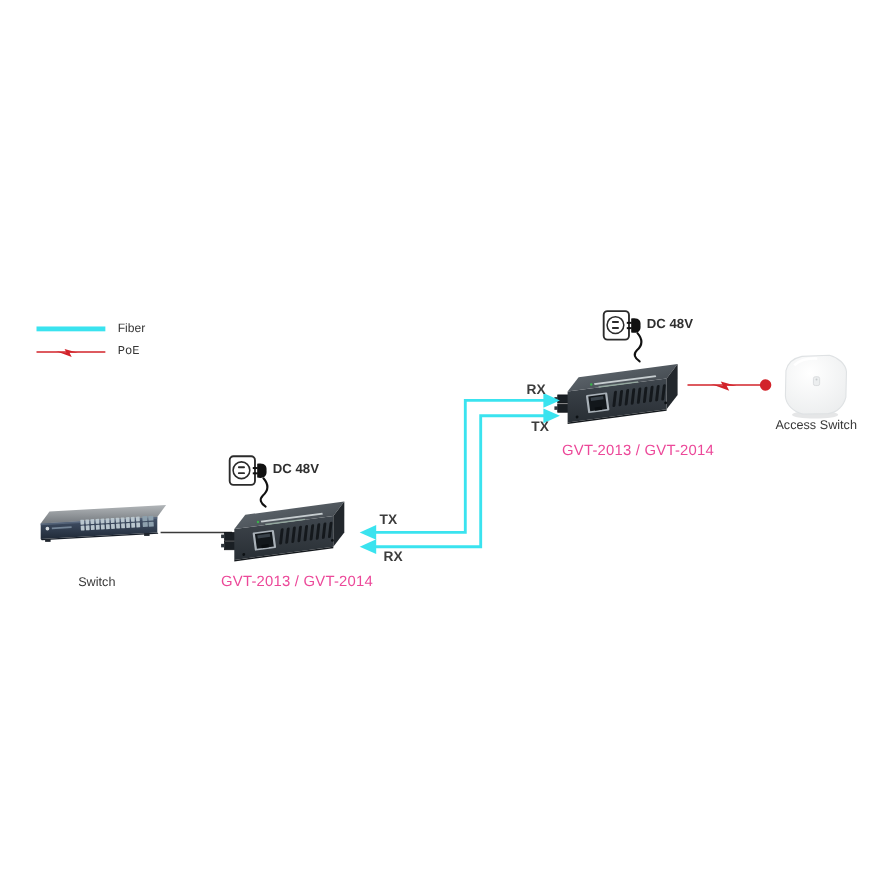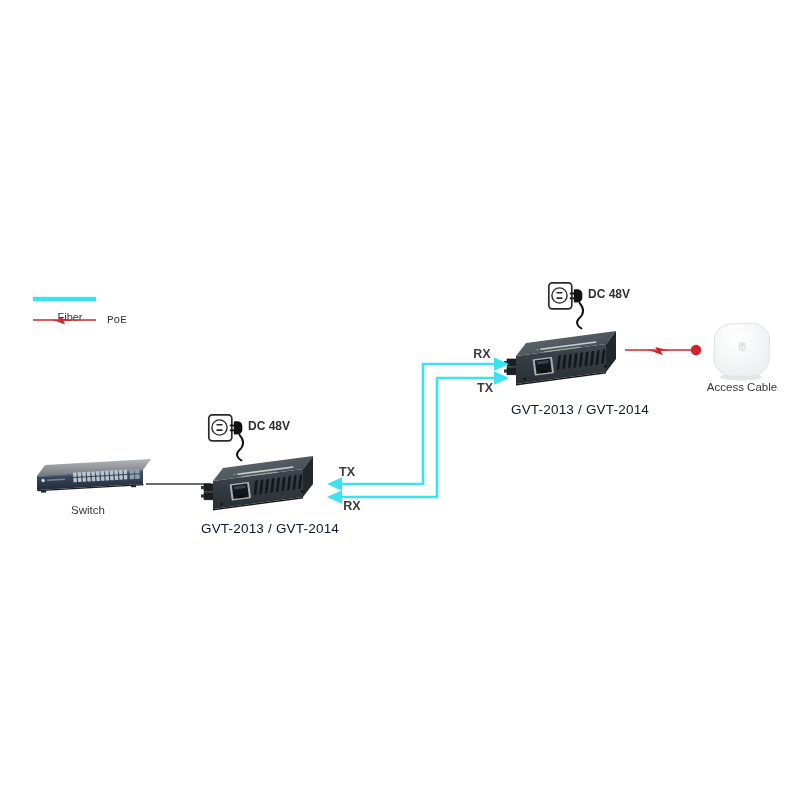--- a/index.html
+++ b/index.html
@@ -5,31 +5,31 @@
   html,body{margin:0;padding:0;background:#ffffff;}
   .canvas{
     position:relative;width:800px;height:800px;background:#ffffff;overflow:hidden;
     font-family:"Liberation Sans",sans-serif;color:#3a3a3a;
   }
   .art{position:absolute;left:0;top:0;}
   .lbl{position:absolute;white-space:nowrap;color:#3c3c3c;}
   .legend-row{position:absolute;left:33px;display:flex;align-items:center;height:18px;}
   .legend-row .swatch{width:63px;height:18px;margin-right:11px;flex:0 0 auto;}
   .legend-row .ltext{font-size:11px;color:#373737;line-height:18px;}
-  .devlabel{font-size:13.5px;font-weight:500;color:#0f172a;letter-spacing:.2px;text-align:center;}
-  .portlabel{font-size:12.5px;font-weight:600;color:#3c3c3c;text-align:center;width:28px;}
+  .devlabel{font-size:13.5px;font-weight:500;color:#ec4899;letter-spacing:.2px;text-align:center;}
+  .portlabel{font-size:12.5px;font-weight:600;color:#3c3c3c;text-align:right;width:28px;}
   .caption{font-size:11.5px;color:#383838;text-align:center;}
   .dcl{font-size:12px;font-weight:600;color:#2f2f2f;}
 </style>
 </head>
 <body>
 
 <div class="canvas">
 
-  <div class="legend-row" style="top:290px;flex-direction:column;">
+  <div class="legend-row" style="top:290px;">
     <svg class="swatch" width="63" height="18">
       <rect x="0" y="6.8" width="63" height="4.4" fill="#3ae3ef"></rect>
     </svg>
     <span class="ltext">Fiber</span>
   </div>
 
   <div class="legend-row" style="top:310.5px;font-family:Liberation Mono, monospace;">
     <svg class="swatch" width="63" height="18">
       <line x1="0" y1="9" x2="63" y2="9" stroke-width="1.3" stroke="#d2232a"></line>
       <g transform="translate(28,9) rotate(63) scale(0.85)">
@@ -230,28 +230,28 @@
 
     <g transform="translate(712,322)">
       <ellipse cx="29" cy="55" rx="21" ry="3.5" fill="#dcdedf" opacity="0.75"></ellipse>
       <path d="M17,2 L42,1 C50,3 57,9 57.5,16 L57,39 C55,47 49,53 41,54 L18,54.5 C9,52 2.5,46 2,38 L2.5,15 C4,8 10,3.5 17,2 Z" fill="url(#gAP)" stroke="#dfe2e4" stroke-width="1"></path>
       <path d="M10,10 C16,5 24,3.5 31,4" fill="none" stroke="#ffffff" stroke-width="2.5" opacity="0.9"></path>
       <rect x="27.5" y="20.5" width="5.6" height="8" rx="1.6" fill="#eceeef" stroke="#d7dadc" stroke-width="0.8"></rect>
       <circle cx="30.3" cy="23" r="0.9" fill="#c8ccce"></circle>
     </g>
   </svg>
 
-  <div class="lbl caption" style="left:48px;top:504px;width:80px;">Switch</div>
+  <div class="lbl caption" style="left:48px;top:524px;width:80px;">Switch</div>
 
   <div class="lbl dcl" style="left:248px;top:419px;">DC 48V</div>
   <div class="lbl dcl" style="left:588px;top:287px;">DC 48V</div>
 
   <div class="lbl devlabel" style="left:190px;top:521px;width:160px;">GVT-2013 / GVT-2014</div>
   <div class="lbl devlabel" style="left:500px;top:402px;width:160px;">GVT-2013 / GVT-2014</div>
 
   <div class="lbl portlabel" style="left:468px;top:347px;">RX</div>
   <div class="lbl portlabel" style="left:471px;top:381px;">TX</div>
   <div class="lbl portlabel" style="left:333px;top:465px;">TX</div>
   <div class="lbl portlabel" style="left:338px;top:499px;">RX</div>
 
-  <div class="lbl caption" style="left:697px;top:381px;width:90px;">Access Cable</div>
+  <div class="lbl caption" style="left:697px;top:381px;width:90px;">Access Switch</div>
 
 </div>
 
 </body></html>

